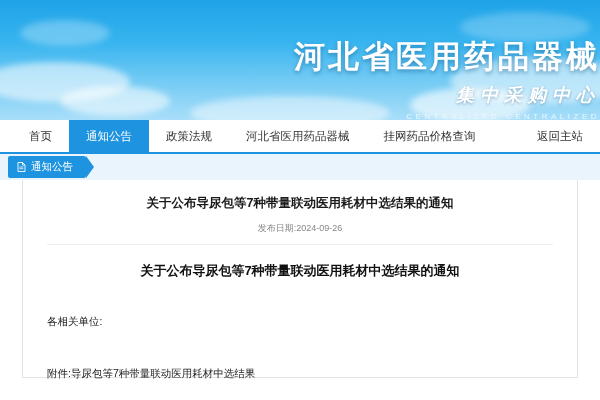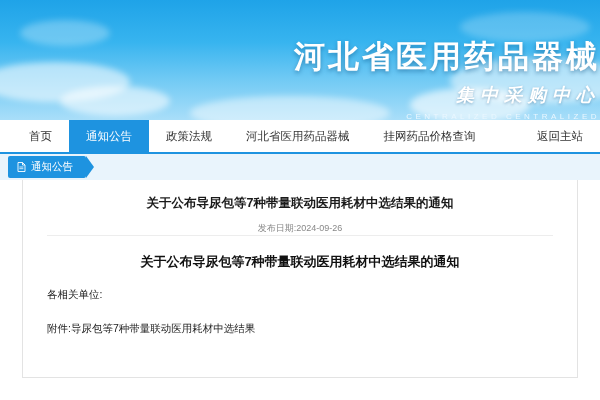--- a/index.html
+++ b/index.html
@@ -144,35 +144,36 @@
     font-size: 12.5px;
     font-weight: bold;
     color: #1a1a1a;
     line-height: 1.5;
   }
   .art-date {
     text-align: center;
     font-size: 9px;
     color: #888888;
     margin-top: 9px;
+    padding-bottom: 9px;
     border-bottom: 1px solid #ededed;
   }
   .art-body-title {
     text-align: center;
     font-size: 13px;
     font-weight: bold;
     color: #111111;
     margin-top: 16px;
     line-height: 1.5;
   }
   .art-p {
     font-size: 10.5px;
     color: #222222;
     line-height: 1.95;
-    margin-top: 13px;
+    margin-top: 31px;
   }
   .art-p.indent { text-indent: 21px; }
   .art-p.tight { }
 </style>
 </head>
 <body>
 
 <div class="page">
 
   <div class="banner">

